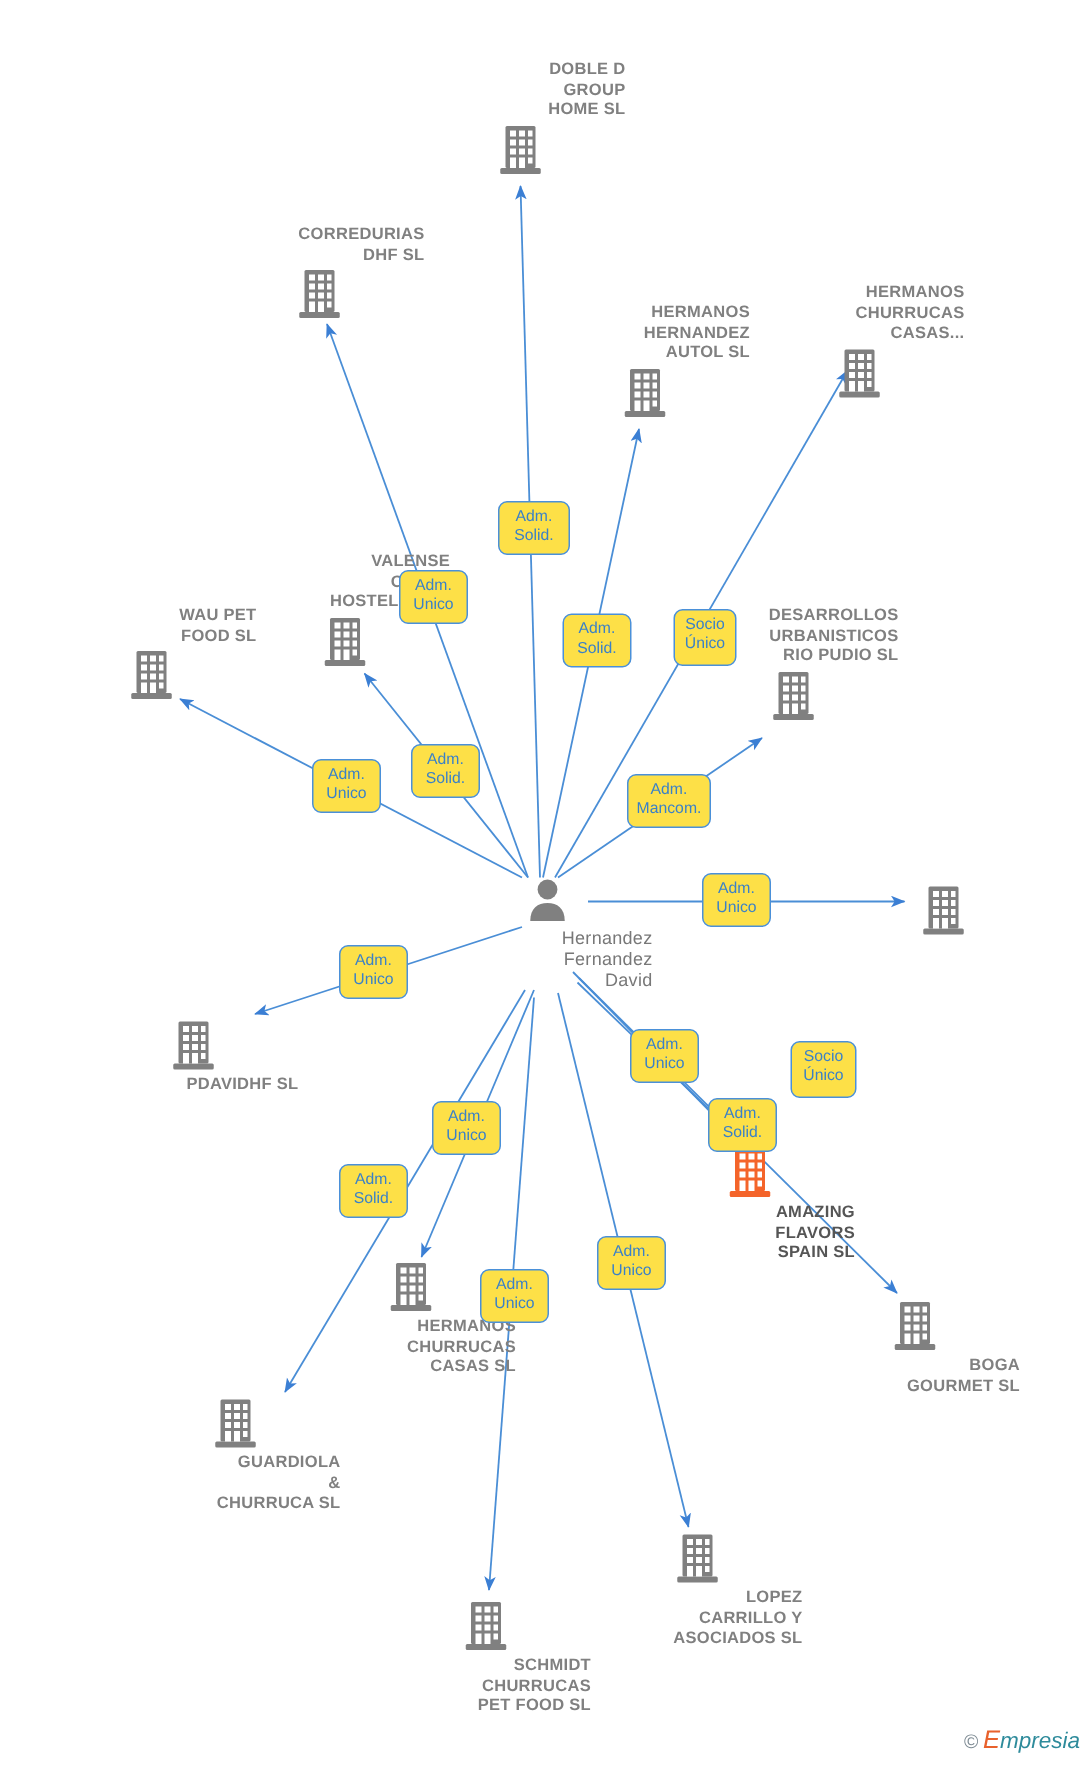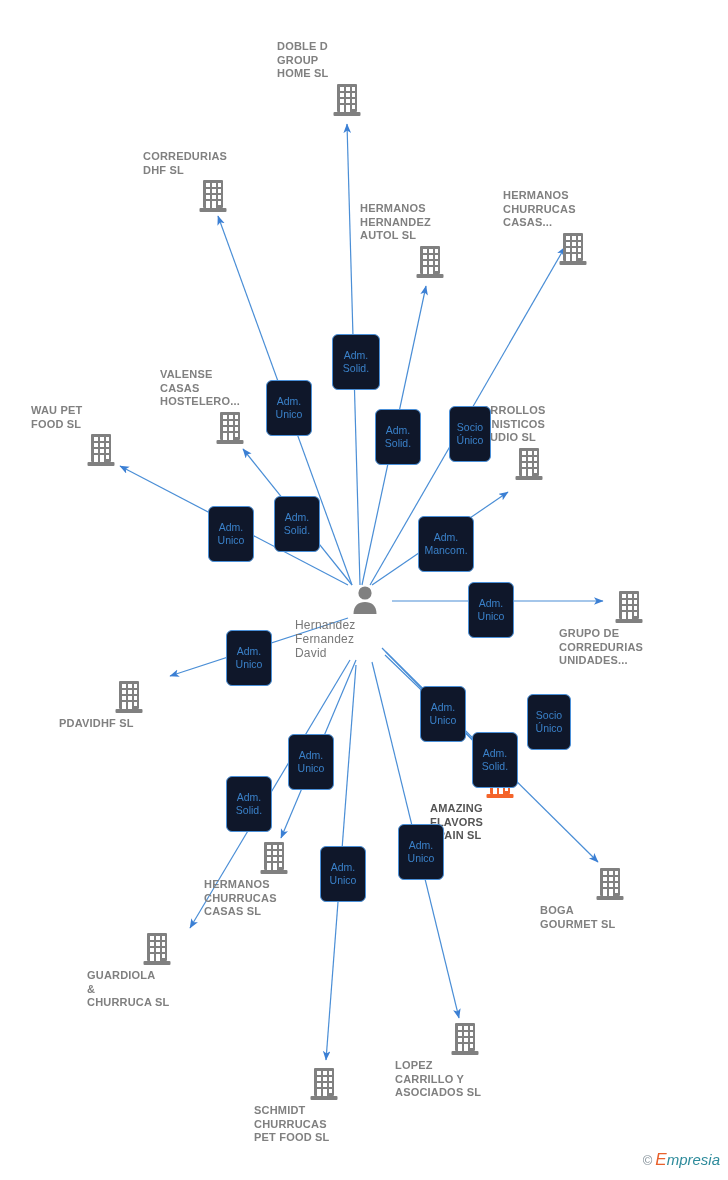--- a/index.html
+++ b/index.html
@@ -3,37 +3,37 @@
 <meta charset="utf-8">
 <style>
   html,body{margin:0;padding:0;background:#ffffff;}
   body{
     font-family:"Liberation Sans", sans-serif;
     width:728px;height:1180px;position:relative;overflow:hidden;
   }
   #stage{position:absolute;left:0;top:0;width:728px;height:1180px;}
   #edges{position:absolute;left:0;top:0;width:728px;height:1180px;}
 
-  .node{position:absolute;width:140px;margin-left:-70px;text-align:left;}
+  .node{position:absolute;width:140px;margin-left:-70px;text-align:right;}
   .node .glyph{display:block;line-height:0;}
   .node .glyph svg{display:block;margin:0 auto;}
   .node .label{
     font-size:11px;line-height:13.5px;color:#808080;letter-spacing:.2px;
     font-weight:bold;white-space:pre-line;
   }
   .node.person .label{font-weight:normal;color:#787878;font-size:12px;line-height:14px;}
   .node.highlight .label{color:#555555;}
   .node.label-top .label{margin-bottom:2px;}
   .node.label-bottom .label{margin-top:3px;}
 
   .badge{
     position:absolute;box-sizing:border-box;
-    border:1px solid #4a90d9;border-radius:6px;background:#0f172a;
+    border:1px solid #4a90d9;border-radius:6px;background:#fde047;
     color:#3a80c8;font-size:10.5px;line-height:13px;text-align:center;
-    padding:14px 5px;white-space:pre-line;font-weight:normal;
+    padding:3px 5px;white-space:pre-line;font-weight:normal;
   }
 
   .watermark{
     position:absolute;right:8px;bottom:10px;
     display:flex;align-items:center;gap:3px;
     font-size:14px;color:#2e8b9b;
   }
   .watermark .c{color:#7e8b94;font-size:13px;}
   .watermark .brand{font-family:Liberation Sans, sans-serif;font-style:italic;font-size:15px;color:#2e8b9b;}
   .watermark .brand b{color:#e8612c;font-style:italic;font-weight:normal;font-size:17px;}
@@ -267,23 +267,20 @@
               <rect x="20" y="10" width="3" height="4"></rect>
               <rect x="8" y="16" width="4" height="4"></rect>
               <rect x="14" y="16" width="4" height="4"></rect>
               <rect x="20" y="16" width="3" height="4"></rect>
               <rect x="8" y="22" width="4" height="7"></rect>
               <rect x="14" y="22" width="4" height="7"></rect>
               <rect x="20" y="22" width="3" height="4"></rect>
             </g>
           </svg>
         </span>
-        <div class="label">GRUPO DE
-CORREDURIAS
-UNIDADES...</div>
       </div>
       <div class="node label-bottom" style="left: 129px; top: 680px;">
         <span class="glyph">
           <svg width="30" height="34" viewBox="0 0 30 34" aria-hidden="true">
             <rect x="5" y="1" width="20" height="28" rx="1" fill="#808080"></rect>
             <rect x="1.5" y="29" width="27" height="4" rx="1" fill="#808080"></rect>
             <g fill="#ffffff">
               <rect x="8" y="4" width="4" height="4"></rect>
               <rect x="14" y="4" width="4" height="4"></rect>
               <rect x="20" y="4" width="3" height="4"></rect>

